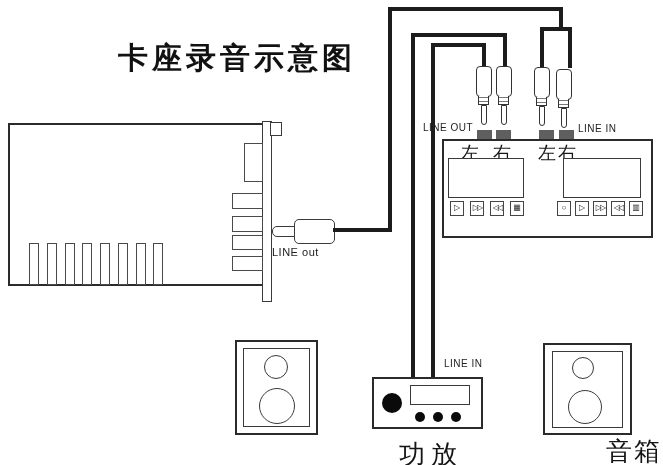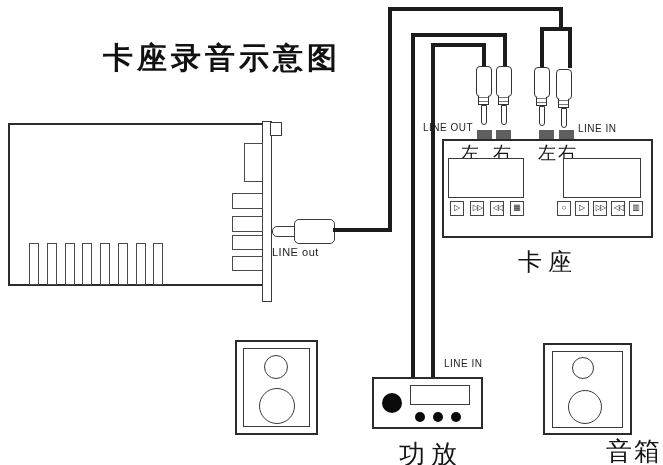--- a/index.html
+++ b/index.html
@@ -5,21 +5,21 @@
   html,body{margin:0;padding:0;background:#fff;}
   #canvas{
     position:relative;width:663px;height:465px;background:#fff;overflow:hidden;
     font-family:"Liberation Sans", sans-serif;color:#1f1f1f;
   }
   .box{position:absolute;border:2px solid #2b2b2b;background:#fff;box-sizing:border-box;}
   .thin{position:absolute;border:1.5px solid #3a3a3a;background:#fff;box-sizing:border-box;}
   .cable{position:absolute;background:#1c1c1c;}
   .cjk{font-family:"Liberation Sans", sans-serif;}
   .title{
-    position:absolute;left:103px;top:38px;font-size:30px;font-weight:bold;
+    position:absolute;left:118px;top:38px;font-size:30px;font-weight:bold;
     letter-spacing:4px;color:#111;white-space:nowrap;
   }
   .part-label{position:absolute;font-size:24px;color:#151515;letter-spacing:6px;white-space:nowrap;}
   .small-label{position:absolute;font-size:10px;color:#222;letter-spacing:0.5px;white-space:nowrap;}
   .ch-label{position:absolute;font-size:18px;color:#151515;white-space:nowrap;}
   .pin{position:absolute;width:10px;height:42px;border:1.5px solid #4a4a4a;background:#fff;box-sizing:border-box;}
   .port{position:absolute;border:1.5px solid #4a4a4a;background:#fff;box-sizing:border-box;}
   .rca-body{position:absolute;width:16px;height:31px;border:1.5px solid #333;border-radius:4px;background:#fff;box-sizing:border-box;}
   .rca-collar{position:absolute;width:11px;height:9px;border:1.5px solid #333;border-top:none;background:
       repeating-linear-gradient(#fff 0 1px,#777 1px 2px,#fff 2px 4px);box-sizing:border-box;}
@@ -114,21 +114,20 @@
   <div class="btn" style="left:470px;top:201px;">▷▷</div>
   <div class="btn" style="left:490px;top:201px;">◁◁</div>
   <div class="btn" style="left:510px;top:201px;letter-spacing:0;">▦</div>
 
   <div class="btn" style="left:557px;top:201px;letter-spacing:0;">○</div>
   <div class="btn" style="left:575px;top:201px;letter-spacing:0;">▷</div>
   <div class="btn" style="left:593px;top:201px;">▷▷</div>
   <div class="btn" style="left:611px;top:201px;">◁◁</div>
   <div class="btn" style="left:629px;top:201px;letter-spacing:0;">▥</div>
 
-  <div class="part-label cjk" style="left:518px;top:246px;">卡座</div>
 
   <div class="small-label" style="left:444px;top:358px;">LINE IN</div>
   <div class="box" style="left:372px;top:377px;width:111px;height:52px;"></div>
   <div class="dot" style="left:382px;top:393px;width:20px;height:20px;"></div>
   <div class="thin" style="left:410px;top:385px;width:60px;height:20px;"></div>
   <div class="dot" style="left:415px;top:412px;width:10px;height:10px;"></div>
   <div class="dot" style="left:433px;top:412px;width:10px;height:10px;"></div>
   <div class="dot" style="left:451px;top:412px;width:10px;height:10px;"></div>
   <div class="part-label cjk" style="left:399px;top:437px;font-size:26px;">功放</div>
 

